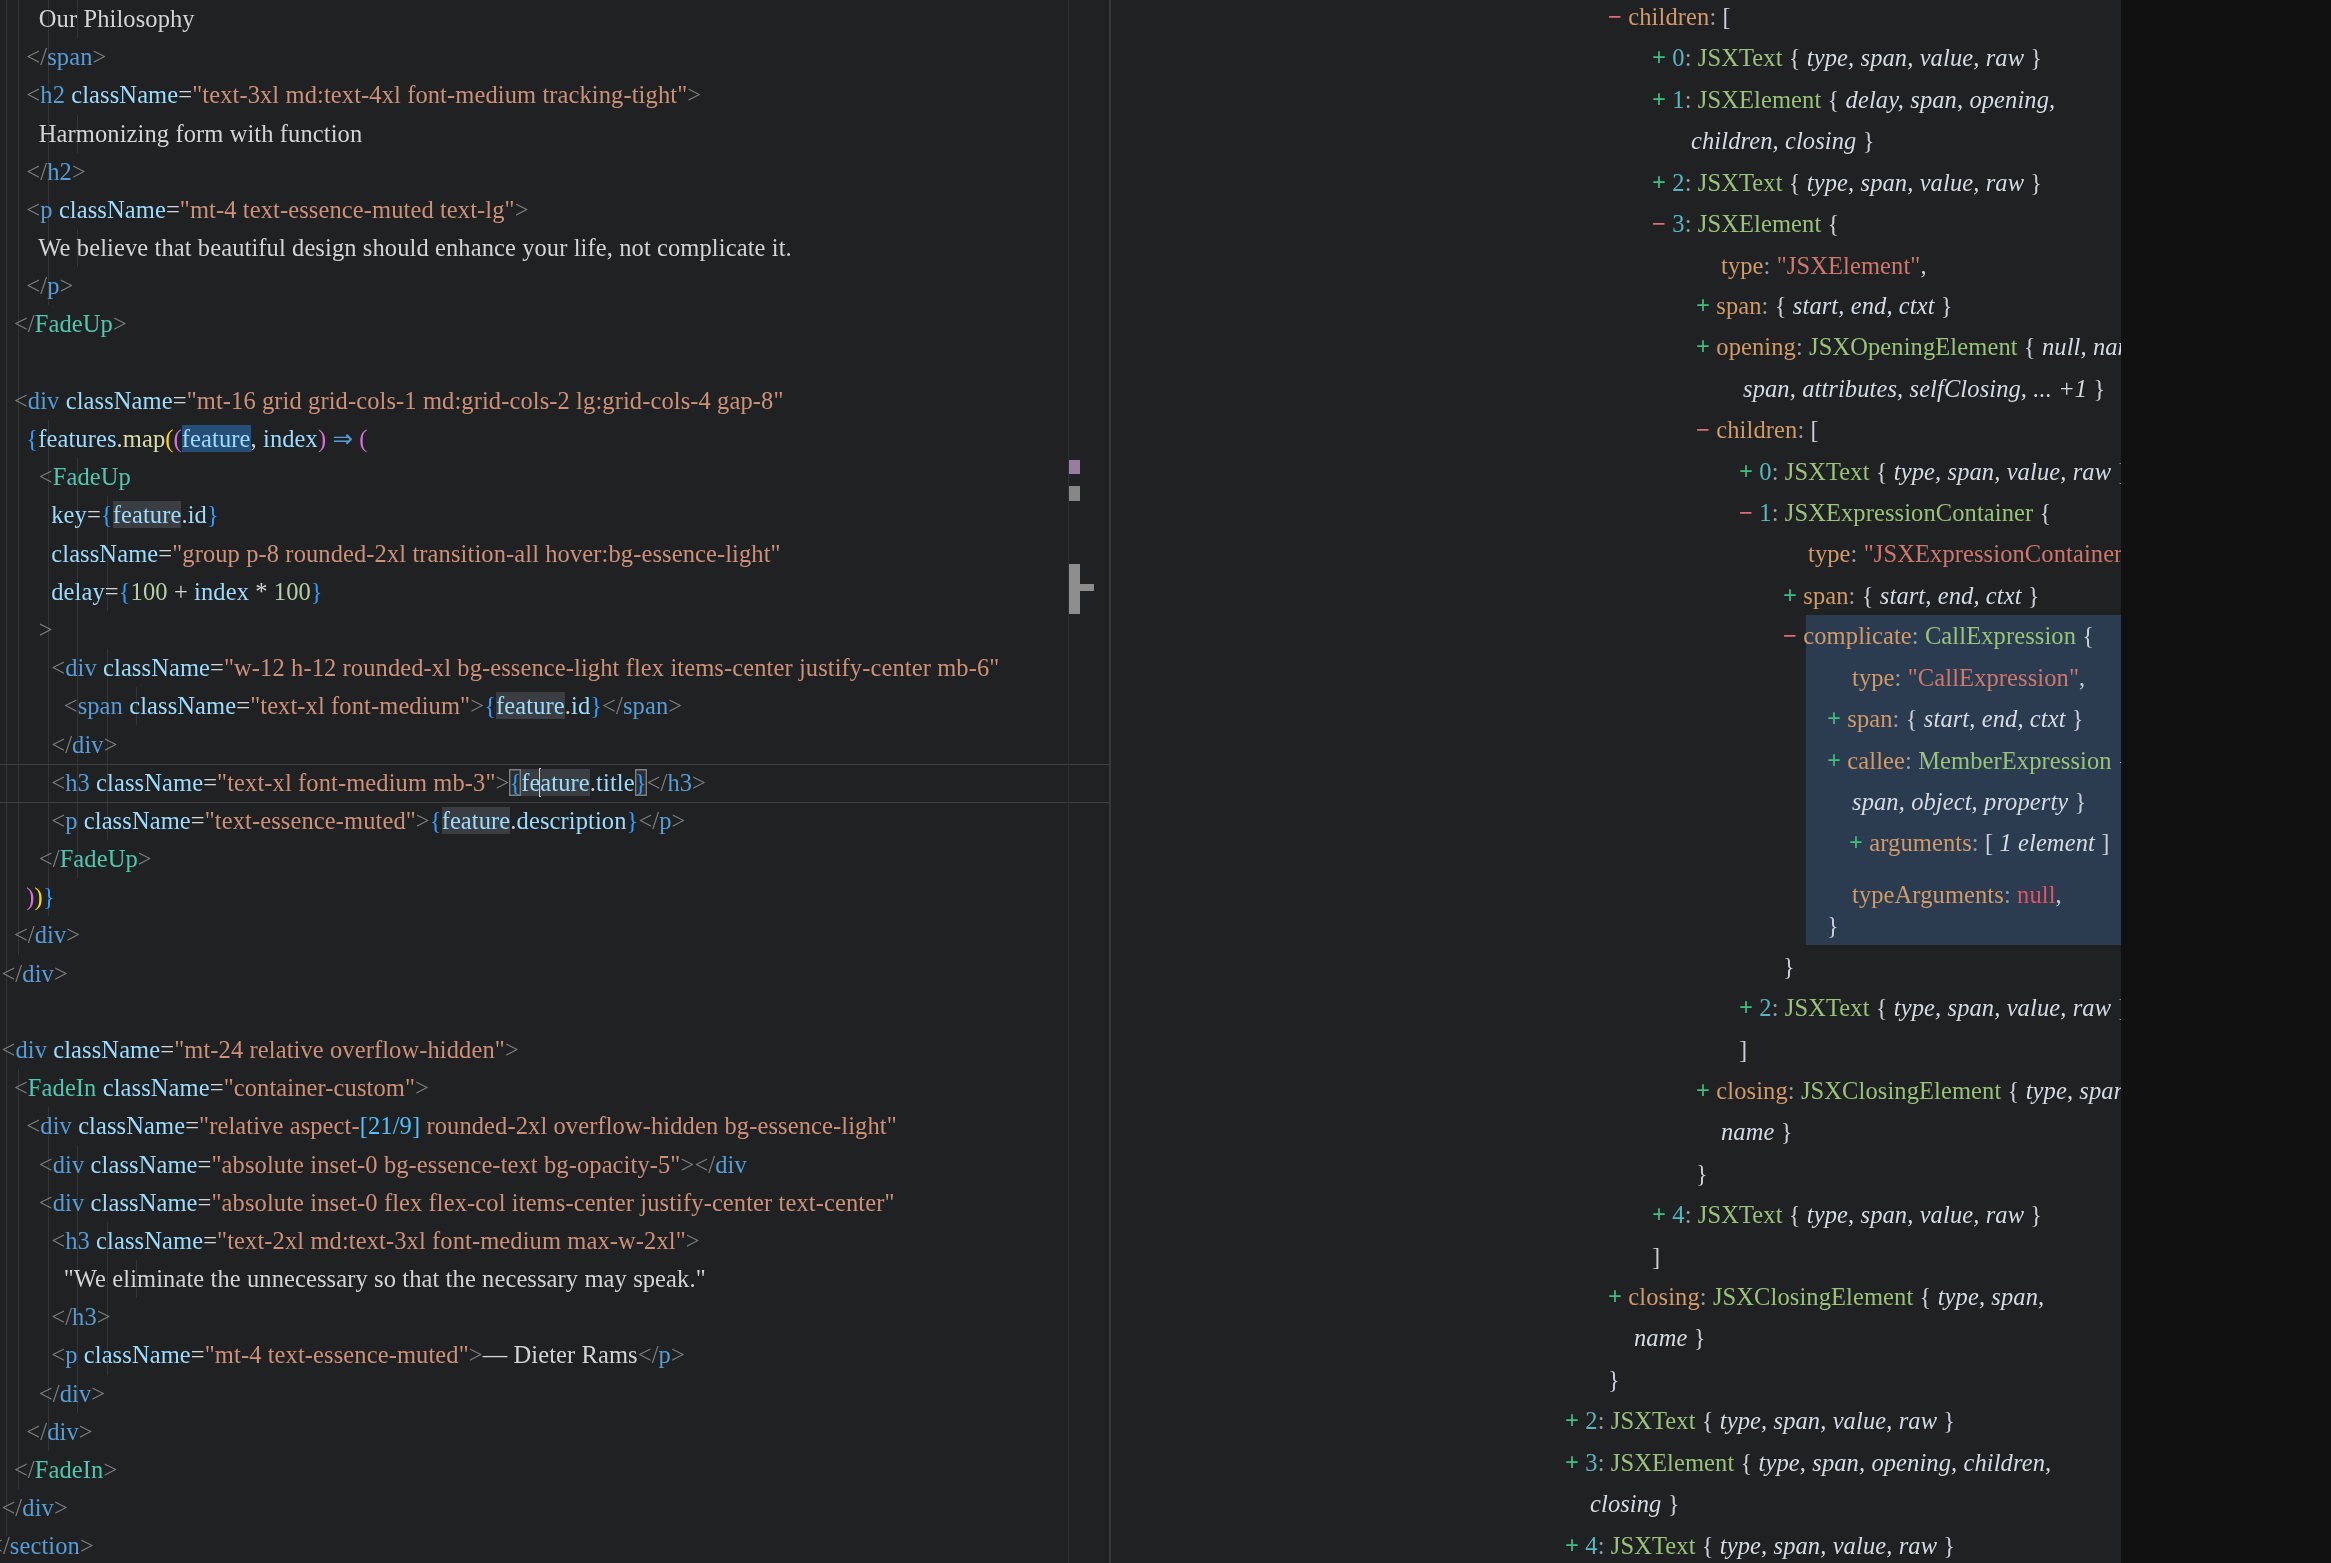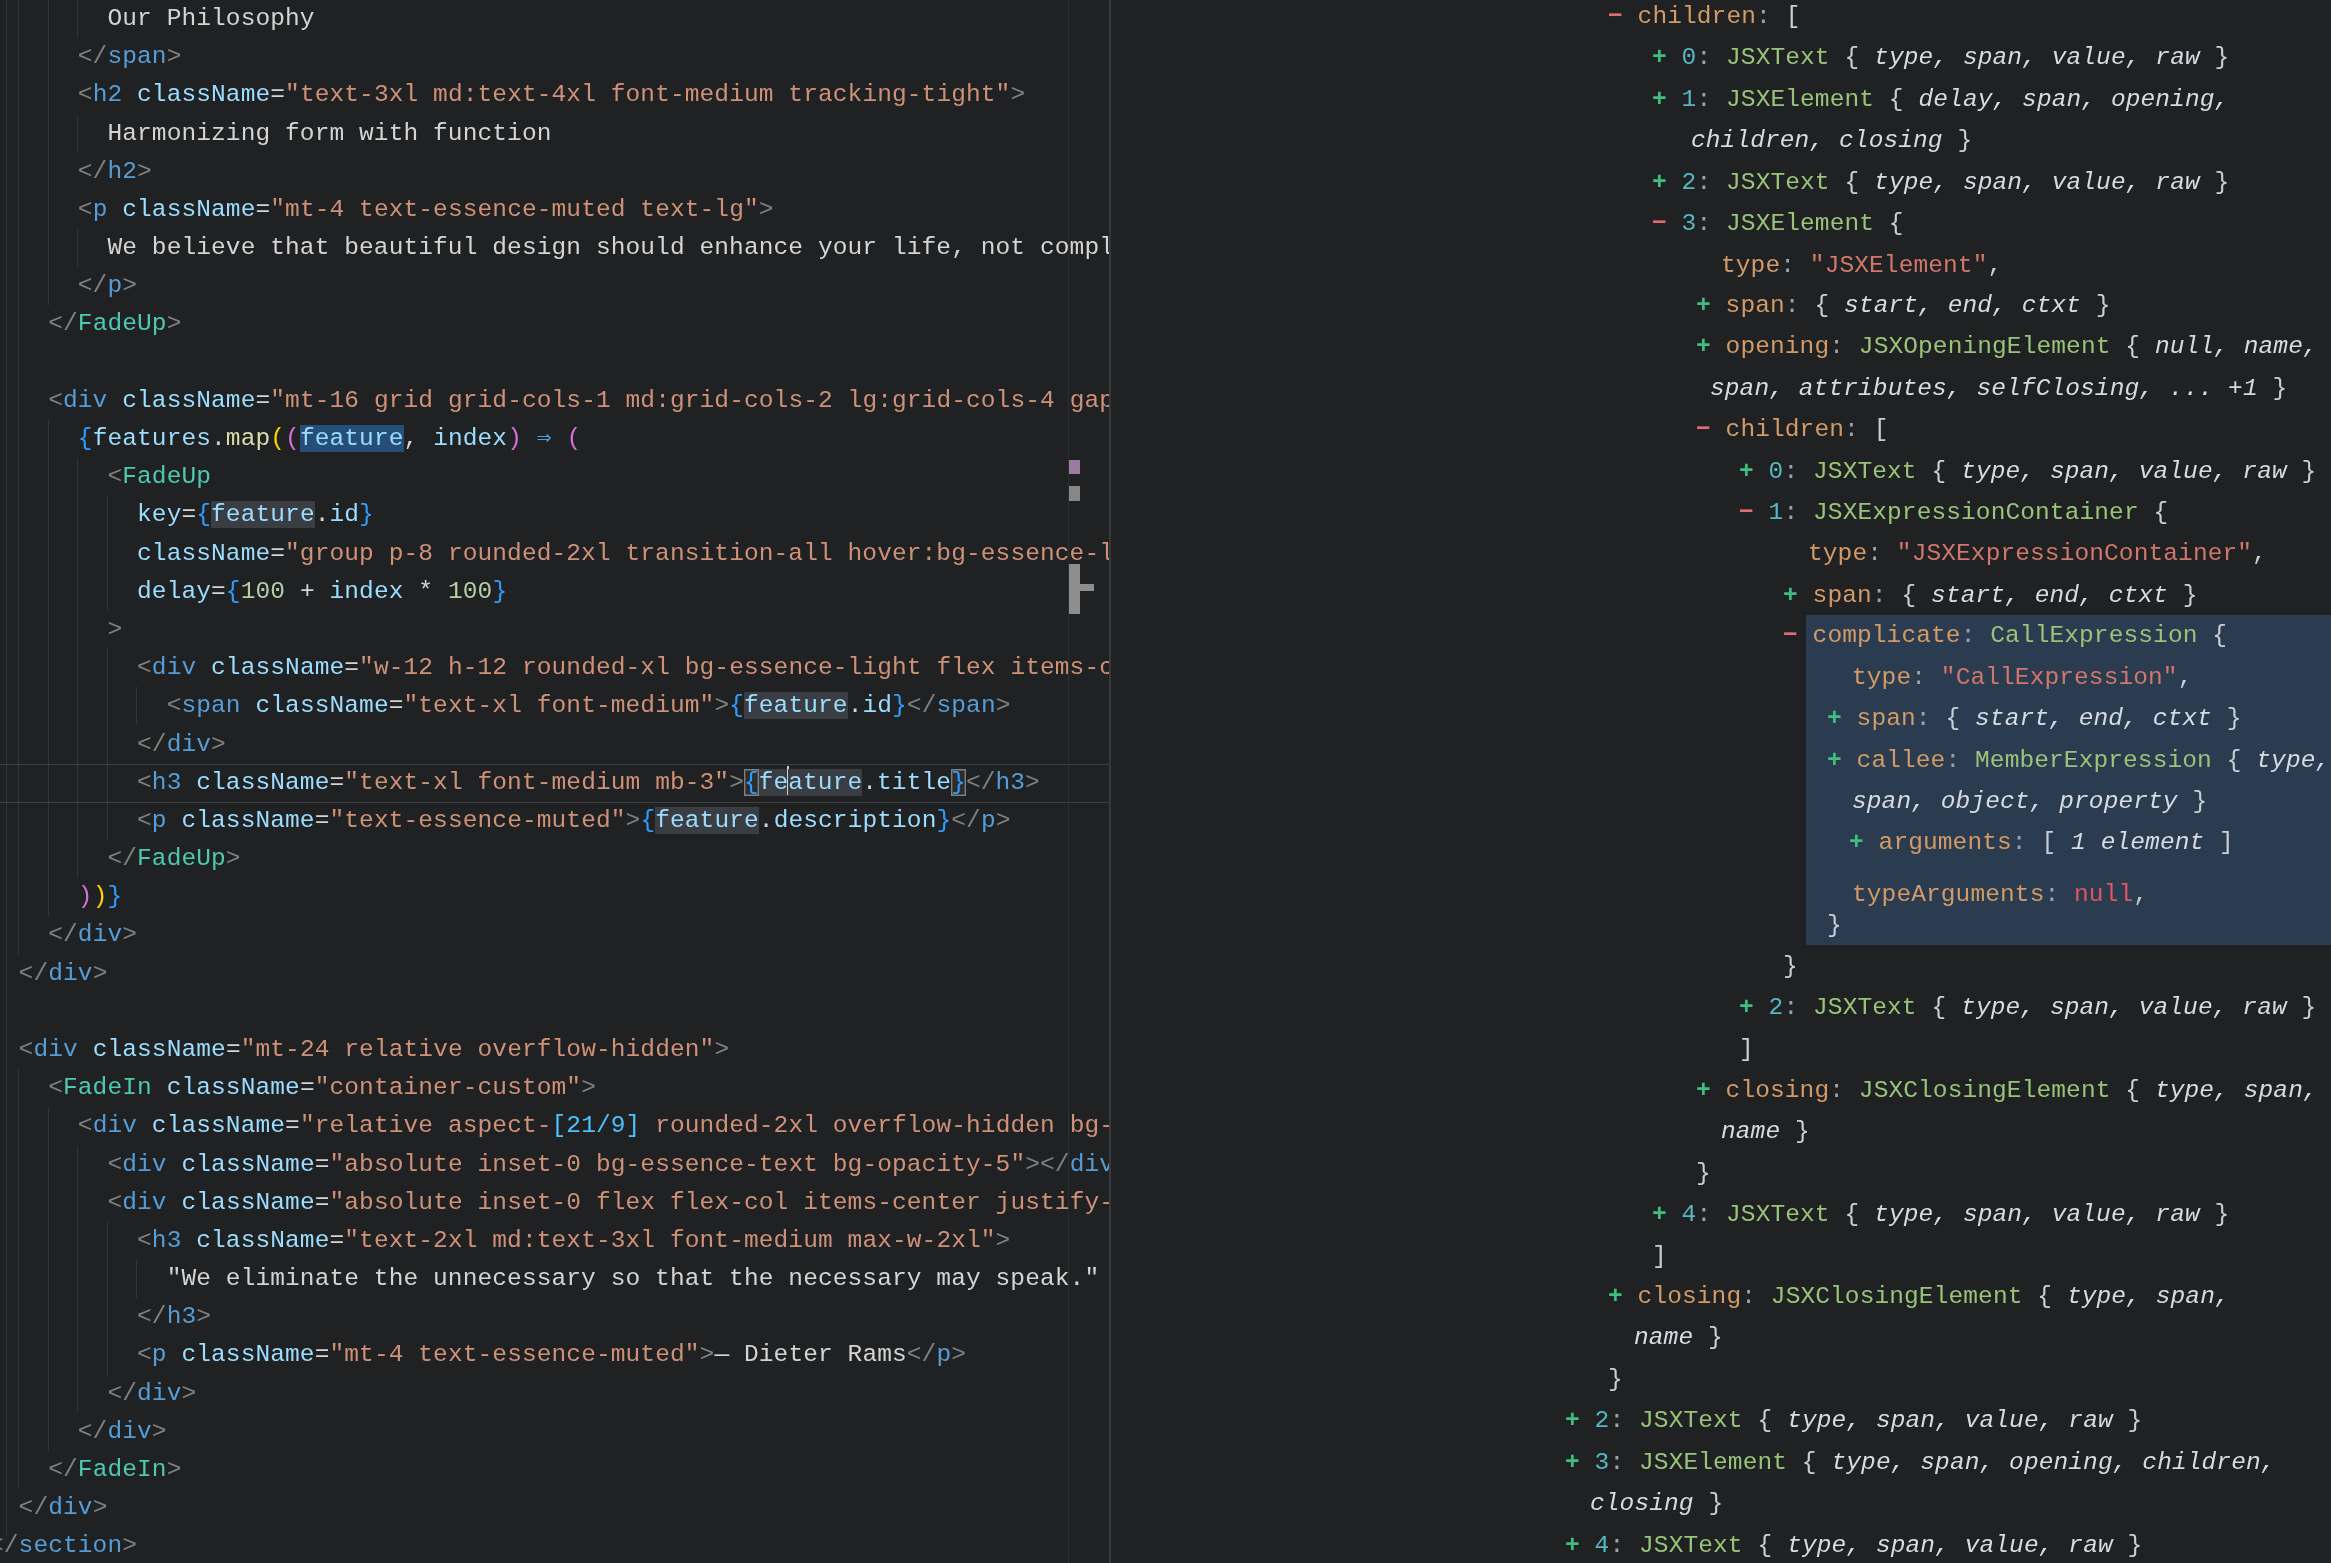--- a/index.html
+++ b/index.html
@@ -1,17 +1,17 @@
 <!DOCTYPE html>
 <html style="font-size:14.5px"><head>
 <meta charset="utf-8">
 <style>
   html,body{margin:0;padding:0;background:#111;}
-  .stage{position:relative;width:2331px;height:1564px;overflow:hidden;
-         background:var(--bg);font-family:Liberation Mono, monospace;}
+  .stage{position:relative;width:2121px;height:1564px;overflow:hidden;
+         background:var(--bg);font-family:Liberation Serif, serif;}
   
   .pane-left{position:absolute;left:0;top:0;width:1109px;height:1564px;overflow:hidden;}
   .code-line{position:absolute;left:-11px;white-space:pre;height:38px;line-height:38px;
              font-size:24.5px;letter-spacing:0.1px;color:var(--txt);}
   .indent-guide{position:absolute;width:0.9px;background:var(--guide);}
   .edge-line{position:absolute;top:0;height:1564px;width:0.9px;background:var(--ruler-line);}
   .current-line{position:absolute;left:0;width:1109px;height:39px;box-sizing:border-box;
                 border-top:0.9px solid var(--curb);border-bottom:0.9px solid var(--curb);}
   .ruler-mark{position:absolute;}
   .pane-divider{position:absolute;left:1109px;top:0;width:1.8px;height:1564px;background:var(--divider);}
@@ -120,21 +120,21 @@
     <div id="ast-rows">
         <div class="ast-row" style="top: -3.6px; left: 497px;"><span class="c-mm">− </span><span class="c-key">children</span><span class="c-colp">: </span><span class="c-pun">[</span></div>
         <div class="ast-row" style="top: 37px; left: 541px;"><span class="c-mp">+ </span><span class="c-idx">0</span><span class="c-colp">: </span><span class="c-typ">JSXText</span><span class="c-pun"> { </span><span class="c-prev">type, span, value, raw</span><span class="c-pun"> }</span></div>
         <div class="ast-row" style="top: 79px; left: 541px;"><span class="c-mp">+ </span><span class="c-idx">1</span><span class="c-colp">: </span><span class="c-typ">JSXElement</span><span class="c-pun"> { </span><span class="c-prev">delay, span, opening,</span></div>
         <div class="ast-row" style="top: 120px; left: 580px;"><span class="c-prev">children, closing </span><span class="c-pun">}</span></div>
         <div class="ast-row" style="top: 162px; left: 541px;"><span class="c-mp">+ </span><span class="c-idx">2</span><span class="c-colp">: </span><span class="c-typ">JSXText</span><span class="c-pun"> { </span><span class="c-prev">type, span, value, raw</span><span class="c-pun"> }</span></div>
         <div class="ast-row" style="top: 203px; left: 541px;"><span class="c-mm">− </span><span class="c-idx">3</span><span class="c-colp">: </span><span class="c-typ">JSXElement</span><span class="c-pun"> {</span></div>
         <div class="ast-row" style="top: 245px; left: 610px;"><span class="c-key">type</span><span class="c-colp">: </span><span class="c-strv">"JSXElement"</span><span class="c-pun">,</span></div>
         <div class="ast-row" style="top: 285px; left: 585px;"><span class="c-mp">+ </span><span class="c-key">span</span><span class="c-colp">: </span><span class="c-pun">{ </span><span class="c-prev">start, end, ctxt</span><span class="c-pun"> }</span></div>
         <div class="ast-row" style="top: 326px; left: 585px;"><span class="c-mp">+ </span><span class="c-key">opening</span><span class="c-colp">: </span><span class="c-typ">JSXOpeningElement</span><span class="c-pun"> { </span><span class="c-prev">null, name,</span></div>
-        <div class="ast-row" style="top: 368px; left: 599px;"><span class="c-prev">span, attributes, selfClosing, ... +1 </span><span class="c-pun">}</span></div>
+        <div class="ast-row" style="top: 368px; left: 632px;"><span class="c-prev">span, attributes, selfClosing, ... +1 </span><span class="c-pun">}</span></div>
         <div class="ast-row" style="top: 409px; left: 585px;"><span class="c-mm">− </span><span class="c-key">children</span><span class="c-colp">: </span><span class="c-pun">[</span></div>
         <div class="ast-row" style="top: 451px; left: 628px;"><span class="c-mp">+ </span><span class="c-idx">0</span><span class="c-colp">: </span><span class="c-typ">JSXText</span><span class="c-pun"> { </span><span class="c-prev">type, span, value, raw</span><span class="c-pun"> }</span></div>
         <div class="ast-row" style="top: 492px; left: 628px;"><span class="c-mm">− </span><span class="c-idx">1</span><span class="c-colp">: </span><span class="c-typ">JSXExpressionContainer</span><span class="c-pun"> {</span></div>
         <div class="ast-row" style="top: 533px; left: 697px;"><span class="c-key">type</span><span class="c-colp">: </span><span class="c-strv">"JSXExpressionContainer"</span><span class="c-pun">,</span></div>
         <div class="ast-row" style="top: 575px; left: 672px;"><span class="c-mp">+ </span><span class="c-key">span</span><span class="c-colp">: </span><span class="c-pun">{ </span><span class="c-prev">start, end, ctxt</span><span class="c-pun"> }</span></div>
         <div class="ast-row" style="top: 615px; left: 672px;"><span class="c-mm">− </span><span class="c-key">complicate</span><span class="c-colp">: </span><span class="c-typ">CallExpression</span><span class="c-pun"> {</span></div>
         <div class="ast-row" style="top: 657px; left: 741px;"><span class="c-key">type</span><span class="c-colp">: </span><span class="c-strv">"CallExpression"</span><span class="c-pun">,</span></div>
         <div class="ast-row" style="top: 698px; left: 716px;"><span class="c-mp">+ </span><span class="c-key">span</span><span class="c-colp">: </span><span class="c-pun">{ </span><span class="c-prev">start, end, ctxt</span><span class="c-pun"> }</span></div>
         <div class="ast-row" style="top: 740px; left: 716px;"><span class="c-mp">+ </span><span class="c-key">callee</span><span class="c-colp">: </span><span class="c-typ">MemberExpression</span><span class="c-pun"> { </span><span class="c-prev">type,</span></div>
         <div class="ast-row" style="top: 781px; left: 741px;"><span class="c-prev">span, object, property </span><span class="c-pun">}</span></div>

